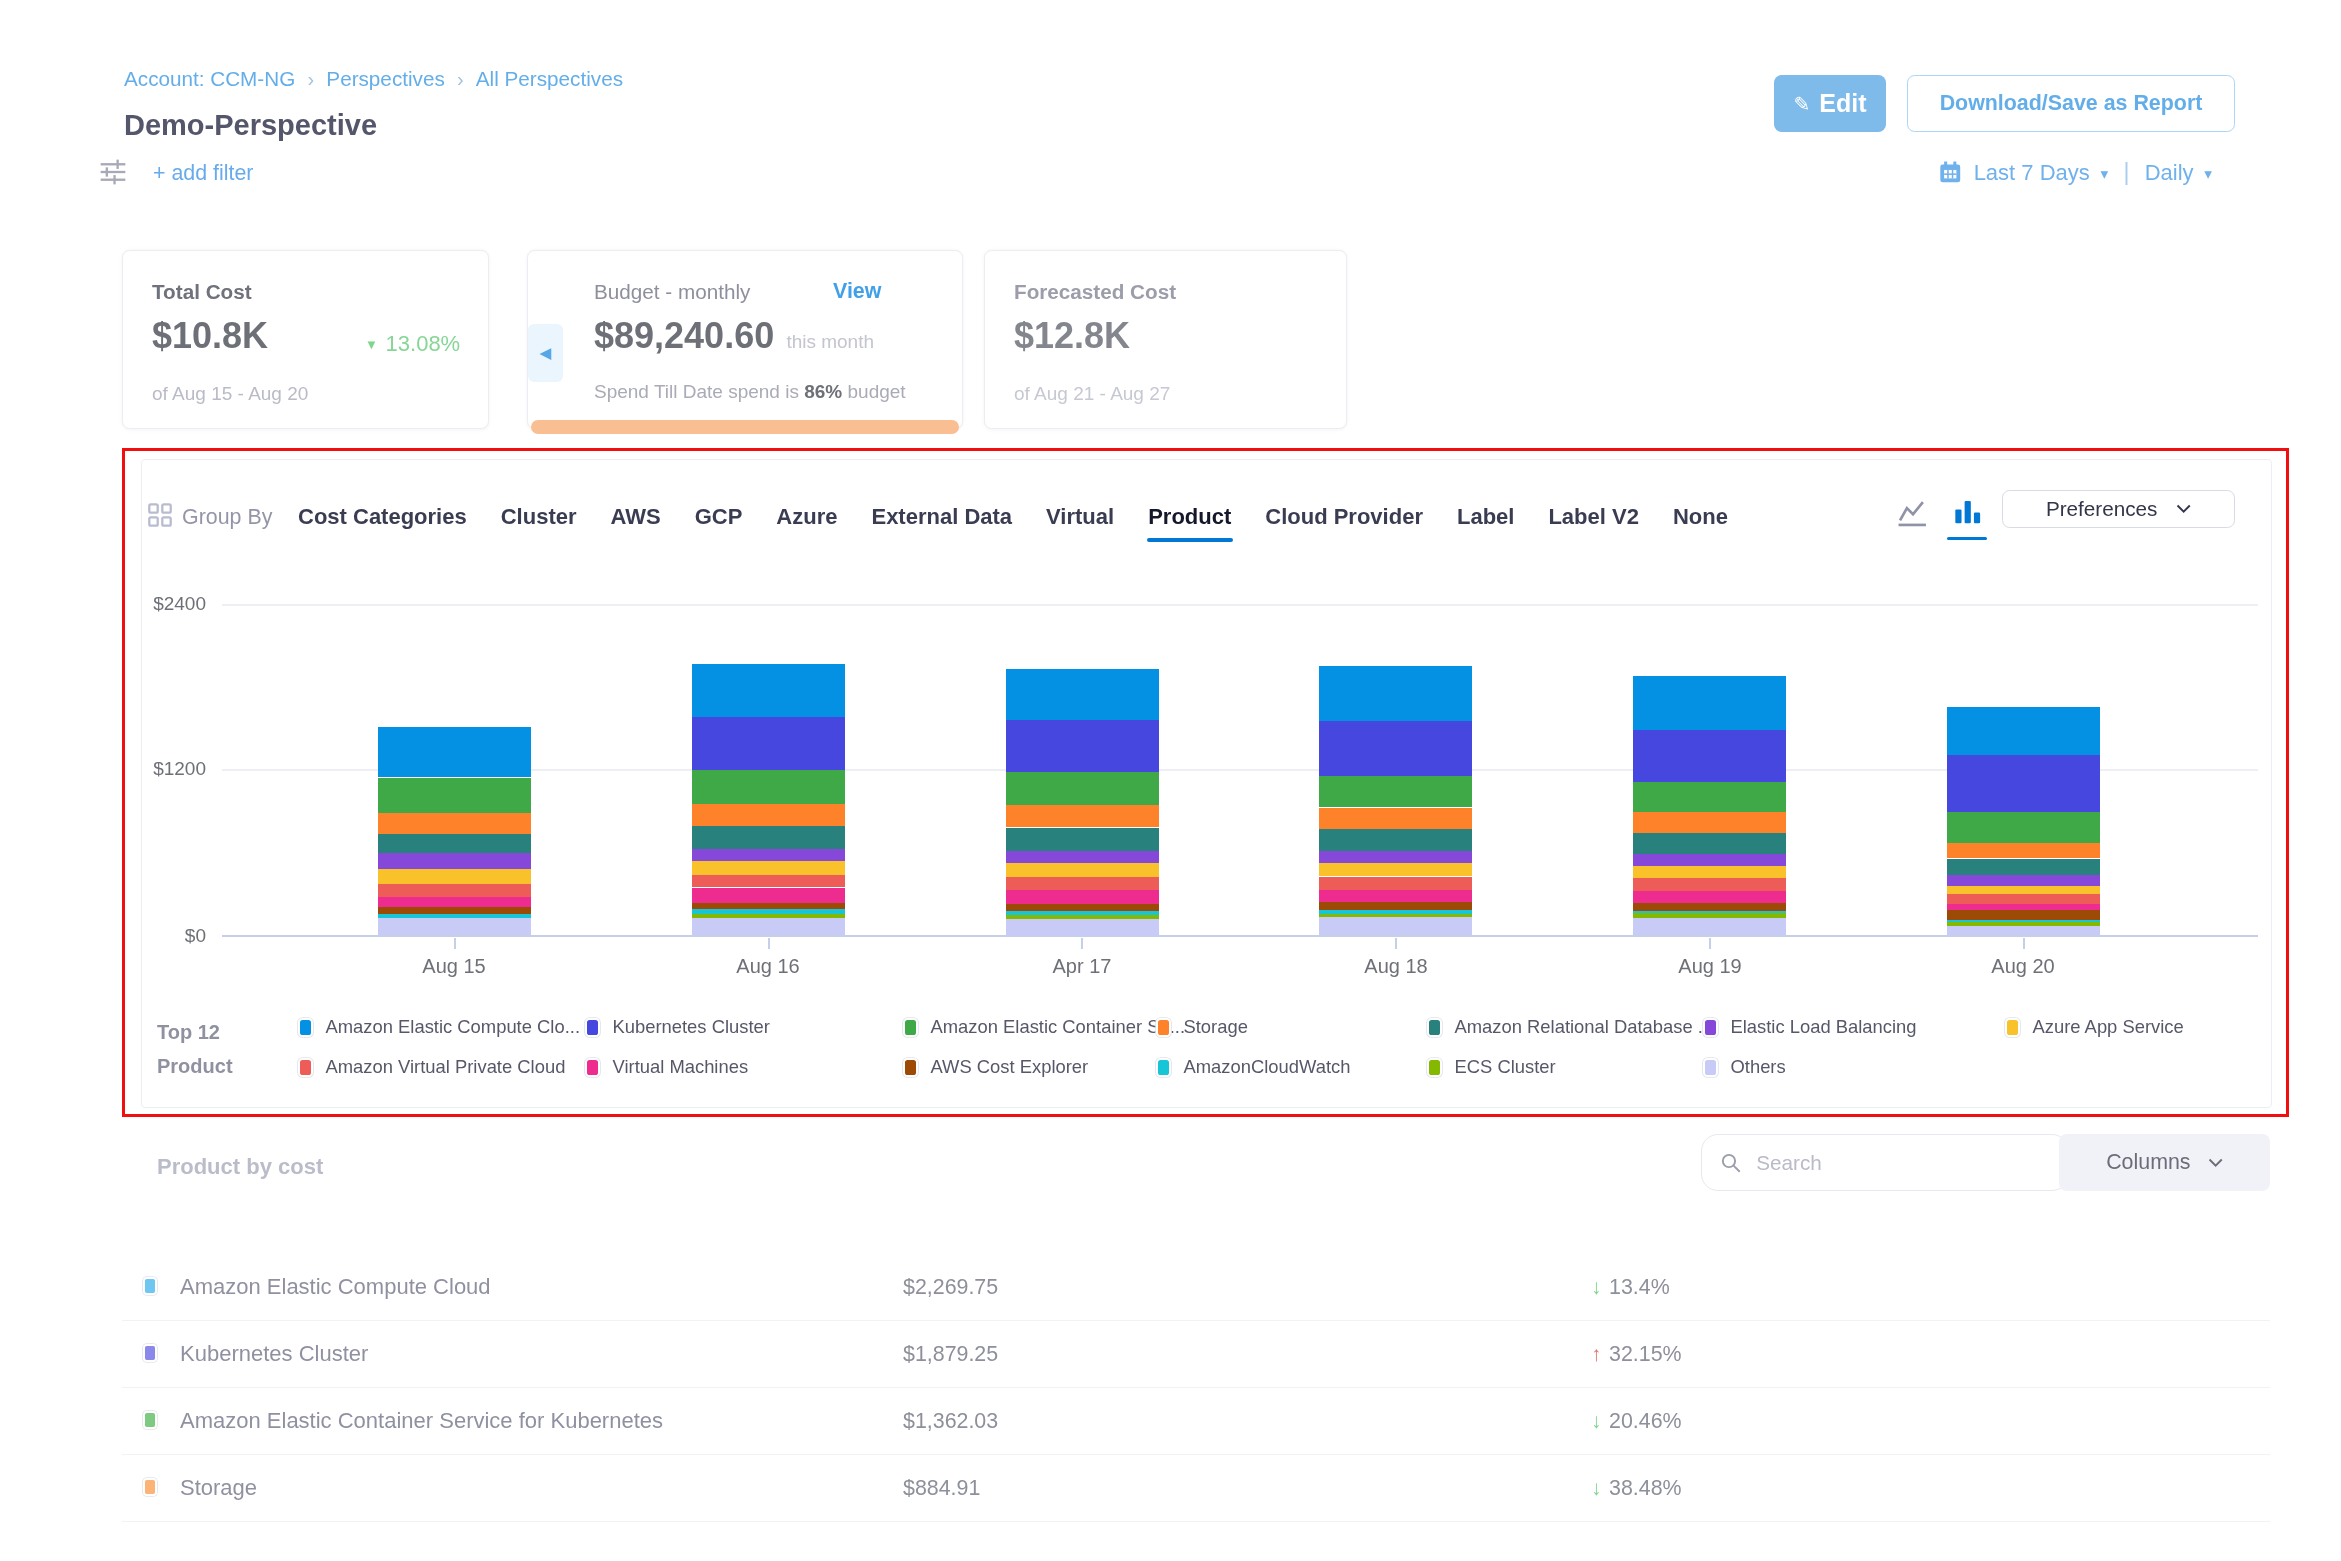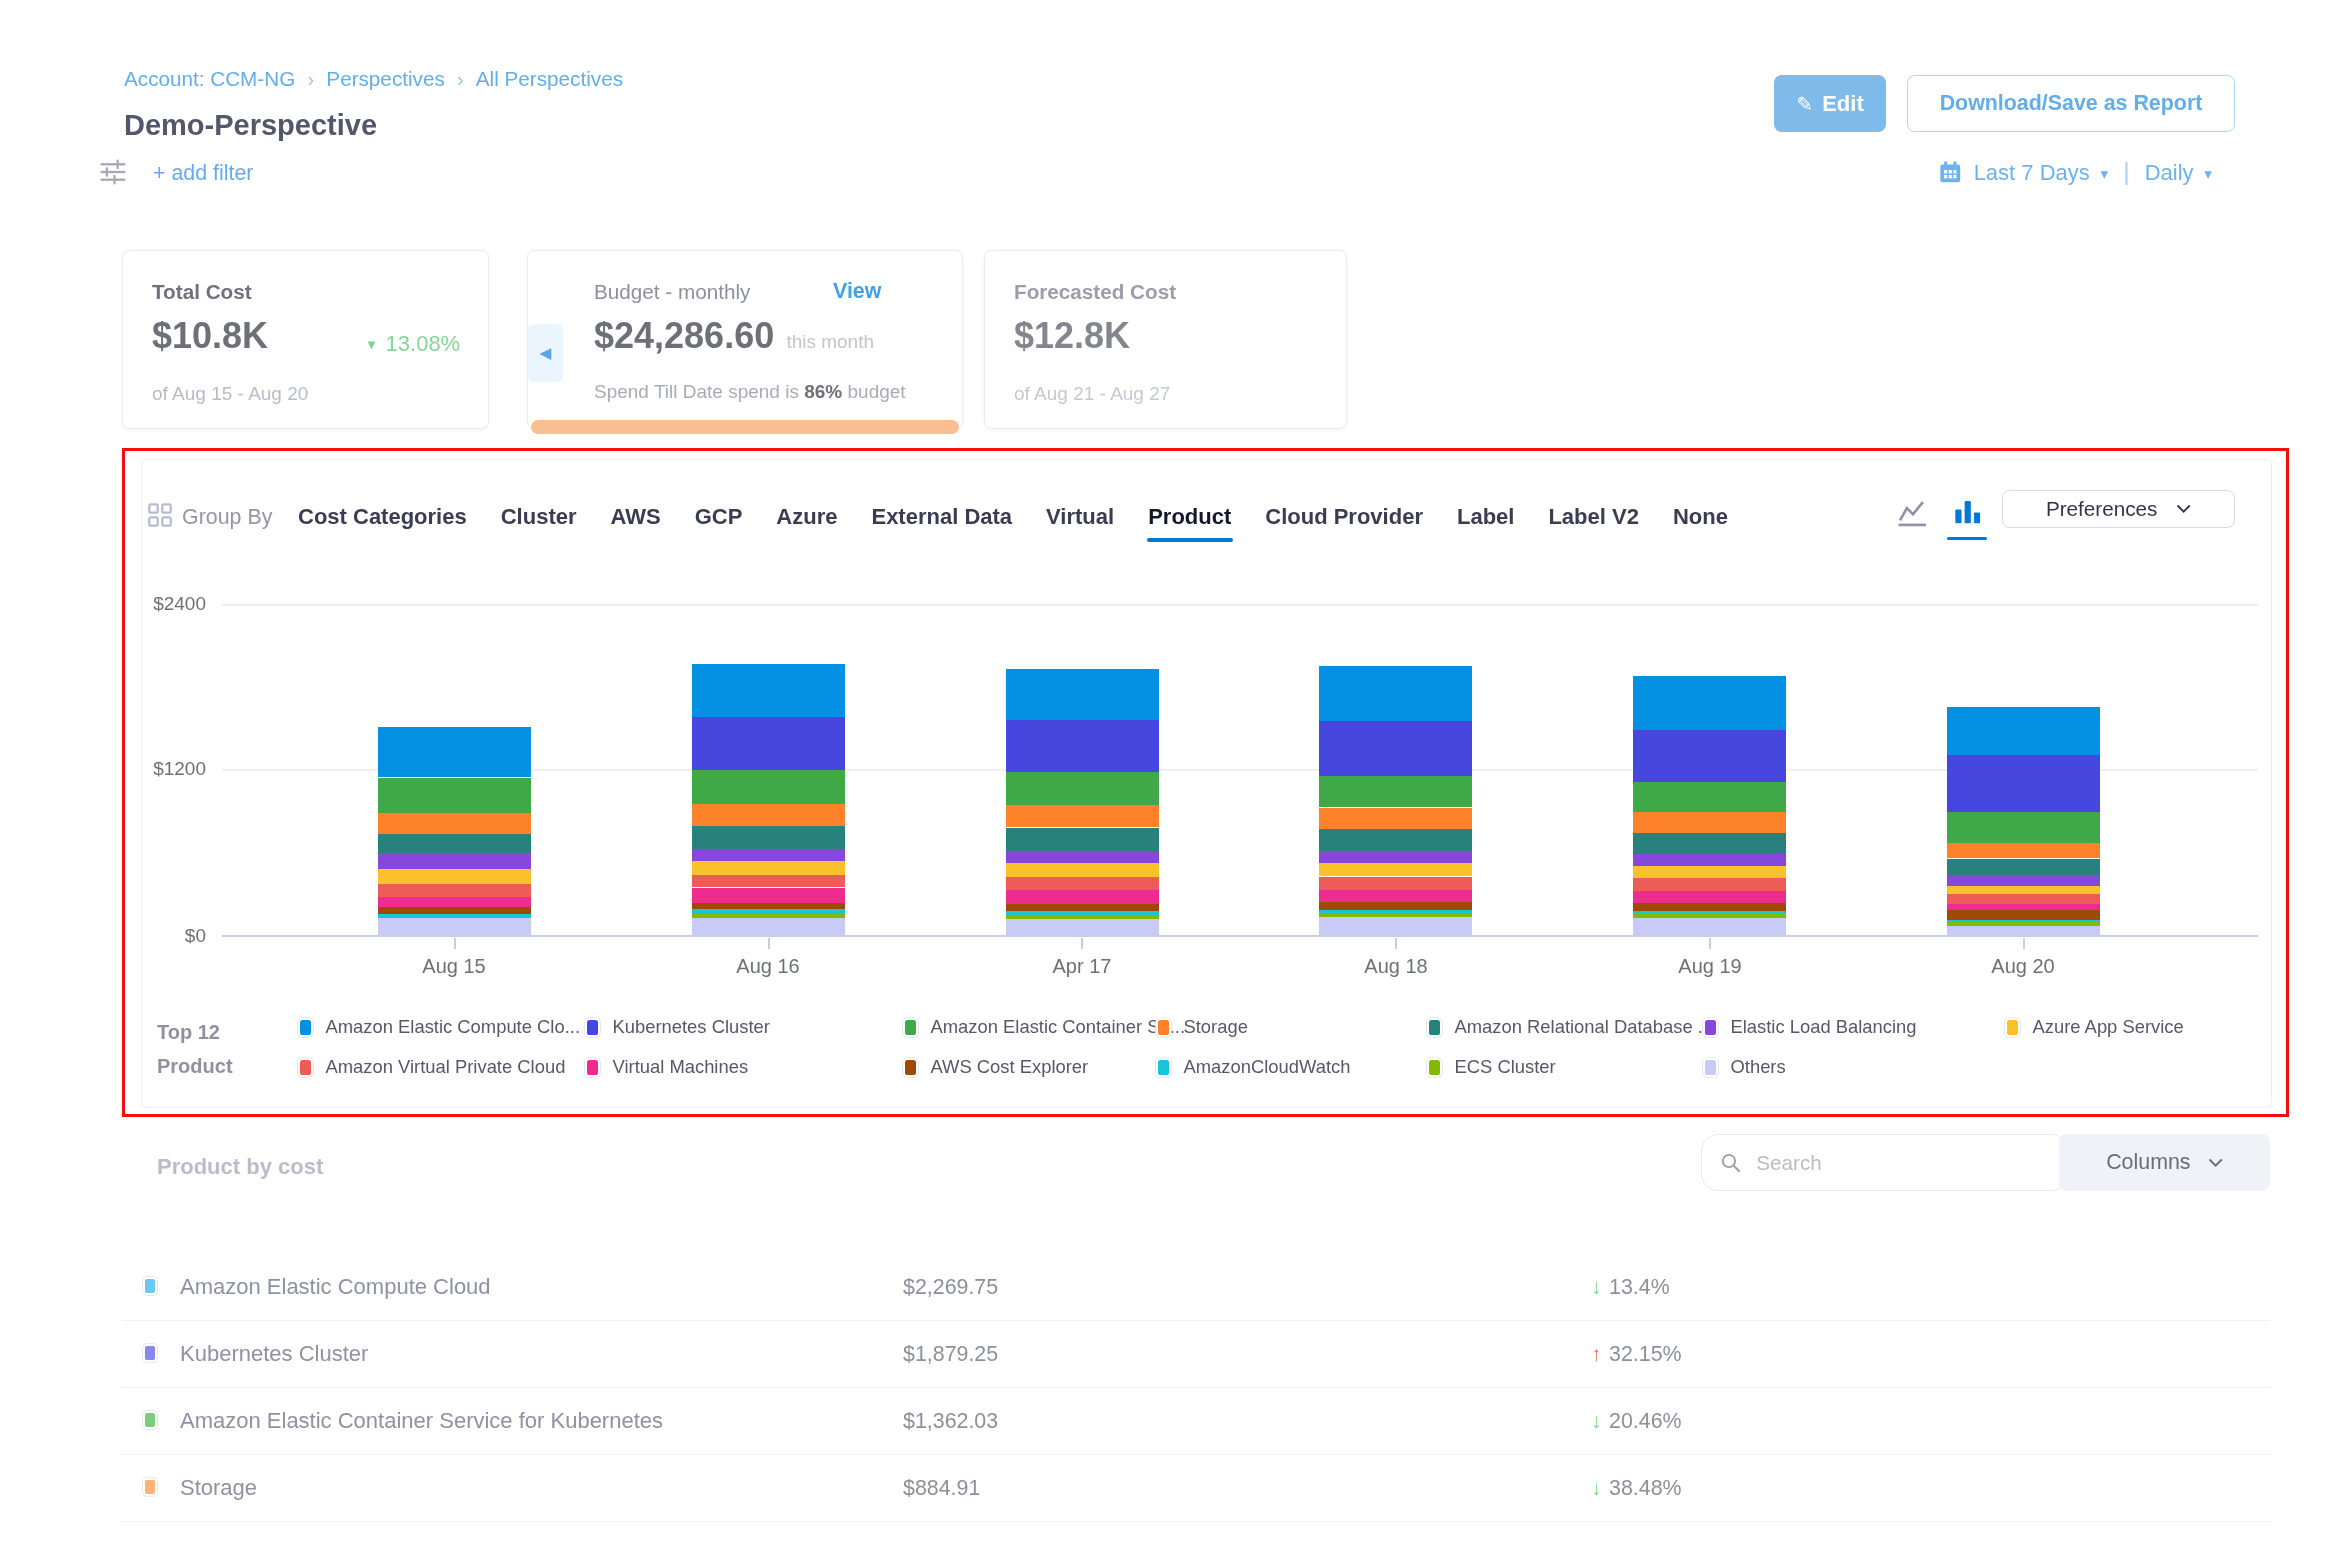--- a/index.html
+++ b/index.html
@@ -9,21 +9,21 @@
   .abs{position:absolute;}
 
   
   .breadcrumb{left:124px;top:67px;display:flex;gap:12.2px;align-items:center;
               font-size:20.7px;color:#63aee9;}
   .breadcrumb .sep{color:#9fc3e0;font-size:20px;}
   .page-title{left:124px;top:109px;font-size:29px;font-weight:bold;color:#54566b;}
   .btn-edit{left:1774px;top:75px;width:112px;height:57px;background:#7fbbea;border-radius:7.7px;
             display:flex;align-items:center;justify-content:center;gap:9.2px;cursor:pointer;}
   .btn-edit .pencil{color:#fff;font-size:20px;}
-  .btn-edit .lbl{color:#fff;font-size:22px;font-weight:bold;}
+  .btn-edit .lbl{color:#fff;font-size:25px;font-weight:bold;}
   .btn-download{left:1907px;top:75px;width:328px;height:57px;background:#fff;border:1.5px solid #aed5f5;
             border-radius:7.7px;display:flex;align-items:center;justify-content:center;cursor:pointer;}
   .btn-download .lbl{color:#63aee9;font-size:21.4px;font-weight:bold;}
 
   
   .sliders-icon{left:96px;top:155px;}
   .add-filter{left:153px;top:161px;font-size:21.4px;color:#68abec;cursor:pointer;}
   .filter-right{top:159px;right:130px;display:flex;align-items:center;gap:10.7px;
                 font-size:22px;color:#6fb1ec;}
   .filter-right .caret{font-size:15.3px;margin-top:3.1px;}
@@ -194,21 +194,21 @@
     <div class="c-period">of Aug 15 - Aug 20</div>
   </div>
 
   <div class="card c2">
     <div class="notch">
       <span class="arr">◀</span>
     </div>
     <div class="c-label">Budget - monthly</div>
     <div class="view-link">View</div>
     <div class="c-valrow">
-      <span class="val">$24,286.60</span>
+      <span class="val">$89,240.60</span>
       <span class="suffix">this month</span>
     </div>
     <div class="c-note">
       <span>Spend Till Date spend is</span>
       <span class="pct">86%</span>
       <span>budget</span>
     </div>
     <div class="budget-bar"></div>
   </div>
 

